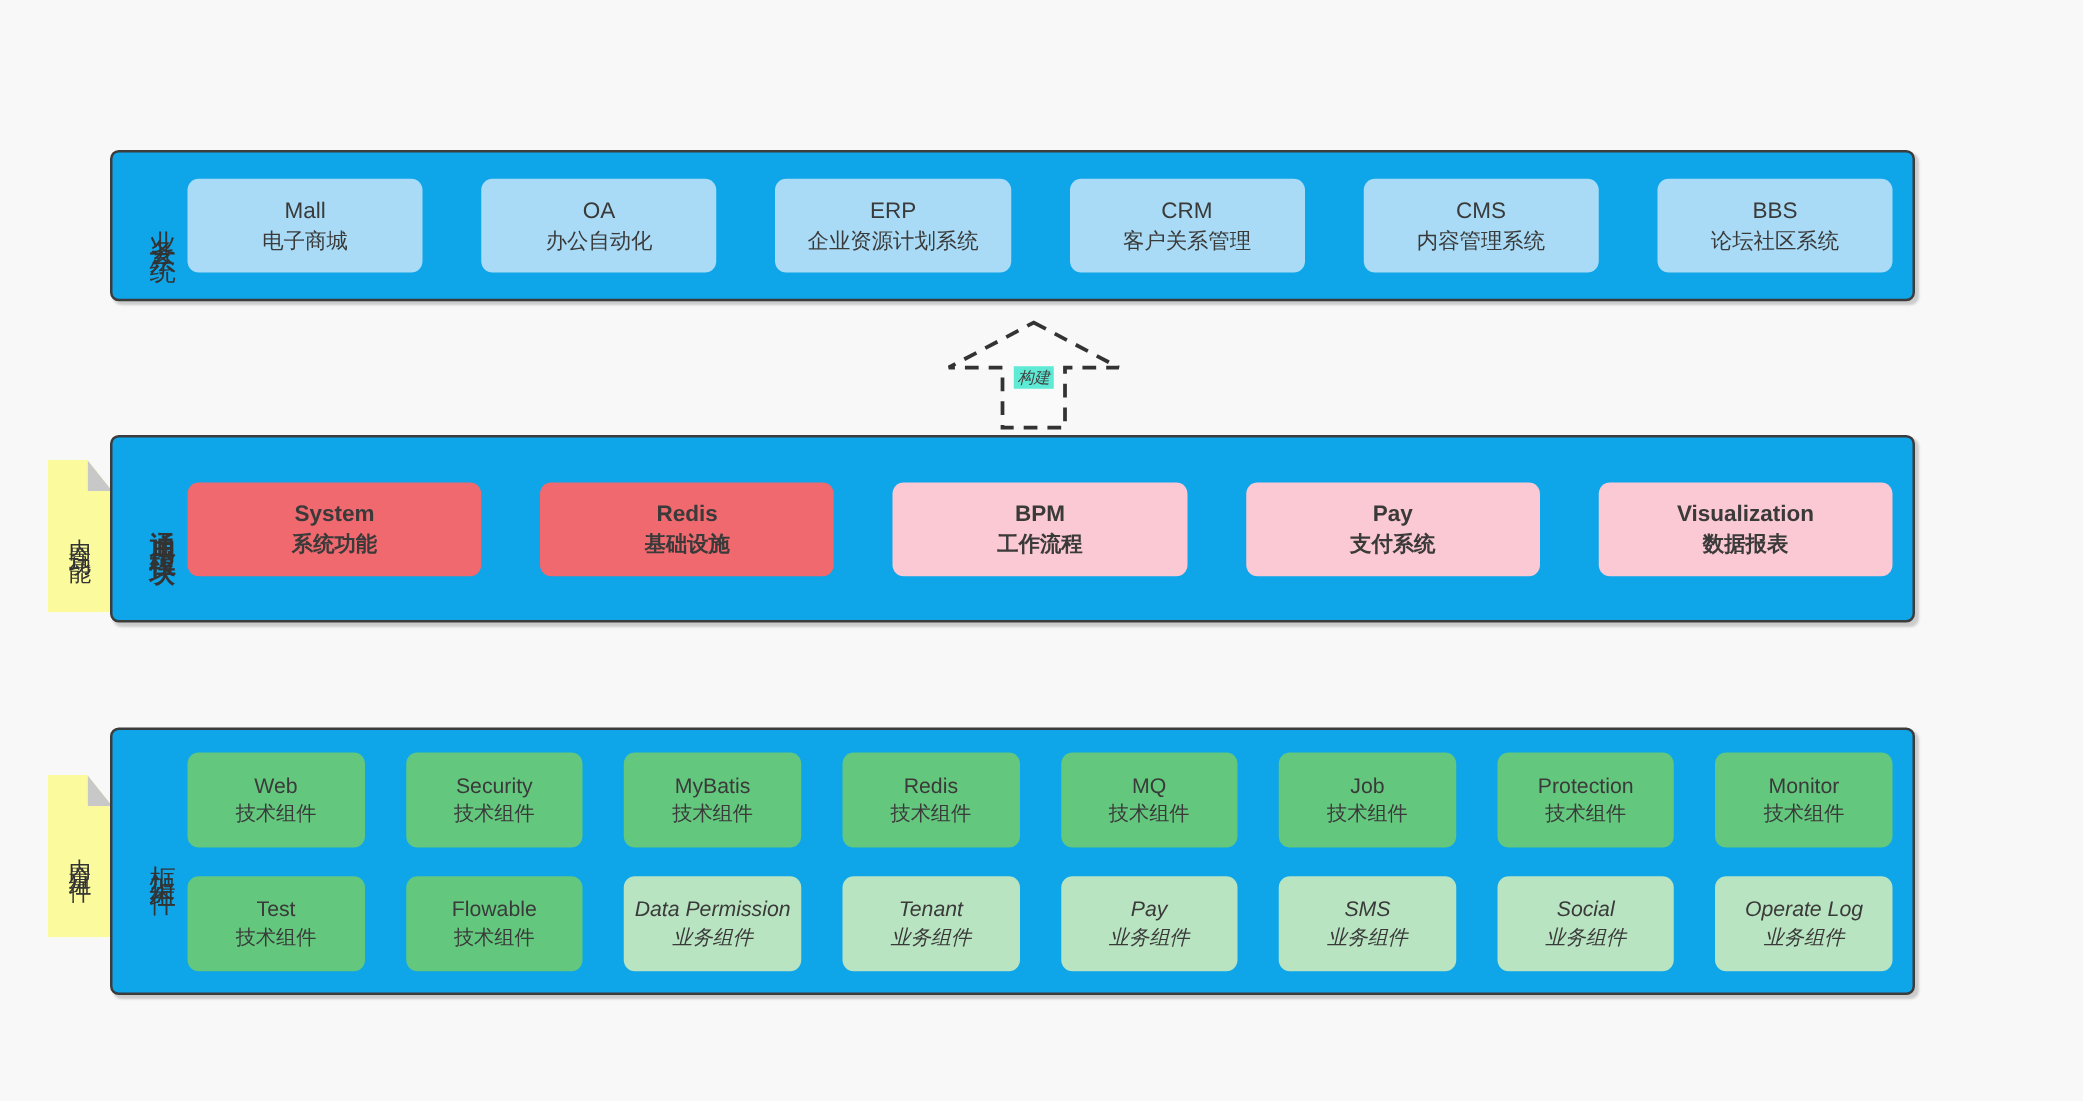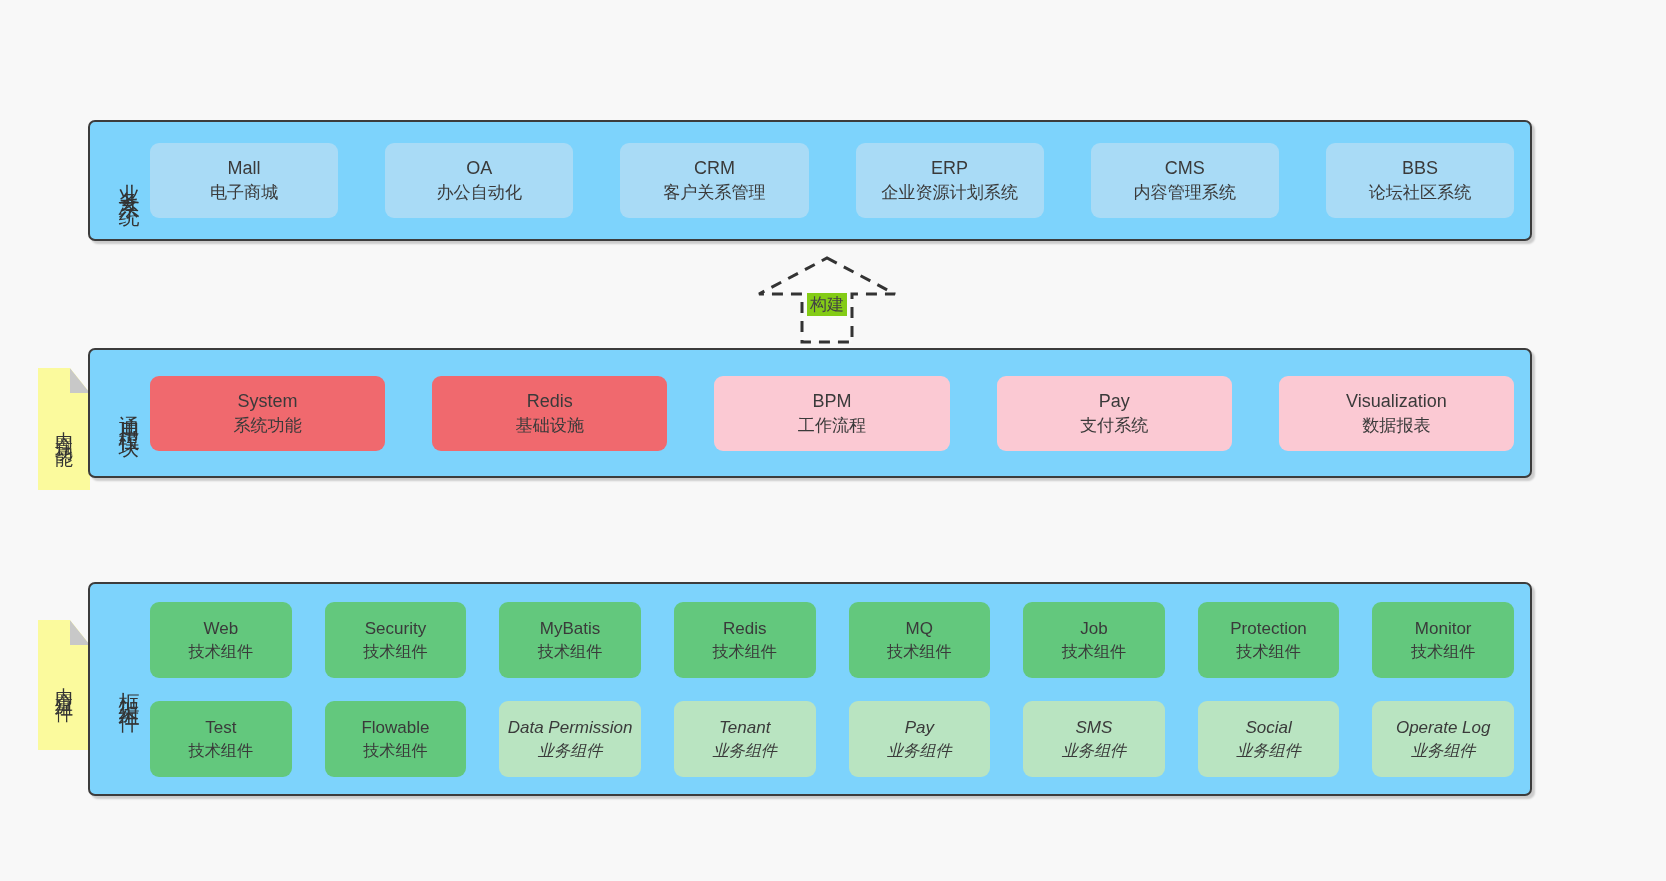--- a/index.html
+++ b/index.html
@@ -2,26 +2,26 @@
 <html><head>
 <meta charset="utf-8">
 <style>
   html,body{margin:0;padding:0;}
   body{background:#f8f8f8;font-family:"Liberation Sans","DejaVu Sans",sans-serif;}
   .canvas{position:relative;width:1666px;height:881px;background:#f8f8f8;color:#3a3a3a;overflow:hidden;}
 
   
   .panel{
     position:absolute;left:88px;width:1444px;box-sizing:border-box;
-    background:#7dd3fc;border:2px solid #3c3c3c;border-radius:7px;
+    background:#0ea5e9;border:2px solid #3c3c3c;border-radius:7px;
     box-shadow:3px 3px 2px rgba(0,0,0,0.18);
     display:flex;align-items:center;z-index:2;
   }
   #panel-business{top:120px;height:121px;}
-  #panel-modules{top:348px;height:130px;}
+  #panel-modules{top:348px;height:150px;font-weight:bold;}
   #panel-framework{top:582px;height:214px;}
 
   .panel-label{
     writing-mode:vertical-rl;text-orientation:upright;
     font-size:21px;letter-spacing:7px;color:#333;
     margin-left:16px;width:34px;text-align:center;flex:0 0 auto;
     line-height:1;
   }
 
   .boxes{flex:1;display:flex;gap:47px;margin:0 16px 0 10px;}
@@ -42,21 +42,21 @@
   .green{background:#63c87d;}
   .lightgreen{background:#b9e4c1;font-style:italic;}
 
   
   .arrow{position:absolute;width:140px;height:90px;z-index:1;}
   #arrow-build{left:757px;top:255px;}
   #arrow-implement{left:771px;top:487px;}
   .arrow svg{position:absolute;inset:0;overflow:visible;}
   .arrow-label{
     position:absolute;left:50%;top:38px;transform:translateX(-50%);
-    background:#84cc16;padding:0 3px;font-size:17px;color:#444;white-space:nowrap;
+    background:#5eead4;padding:0 3px;font-size:13px;color:#444;white-space:nowrap;font-style:italic;
   }
 
   
   .sticky{
     position:absolute;left:38px;width:52px;background:#fbfa9d;z-index:1;
     clip-path:polygon(0 0,calc(100% - 20px) 0,100% 25px,100% 100%,0 100%);
   }
   #sticky-features{top:368px;height:122px;}
   #sticky-components{top:620px;height:130px;}
   .sticky-fold{
@@ -79,26 +79,26 @@
     <div class="boxes">
       <div class="box blue">
         <div class="box-title">Mall</div>
         <div class="box-sub">电子商城</div>
       </div>
       <div class="box blue">
         <div class="box-title">OA</div>
         <div class="box-sub">办公自动化</div>
       </div>
       <div class="box blue">
+        <div class="box-title">ERP</div>
+        <div class="box-sub">企业资源计划系统</div>
+      </div>
+      <div class="box blue">
         <div class="box-title">CRM</div>
         <div class="box-sub">客户关系管理</div>
-      </div>
-      <div class="box blue">
-        <div class="box-title">ERP</div>
-        <div class="box-sub">企业资源计划系统</div>
       </div>
       <div class="box blue">
         <div class="box-title">CMS</div>
         <div class="box-sub">内容管理系统</div>
       </div>
       <div class="box blue">
         <div class="box-title">BBS</div>
         <div class="box-sub">论坛社区系统</div>
       </div>
     </div>

